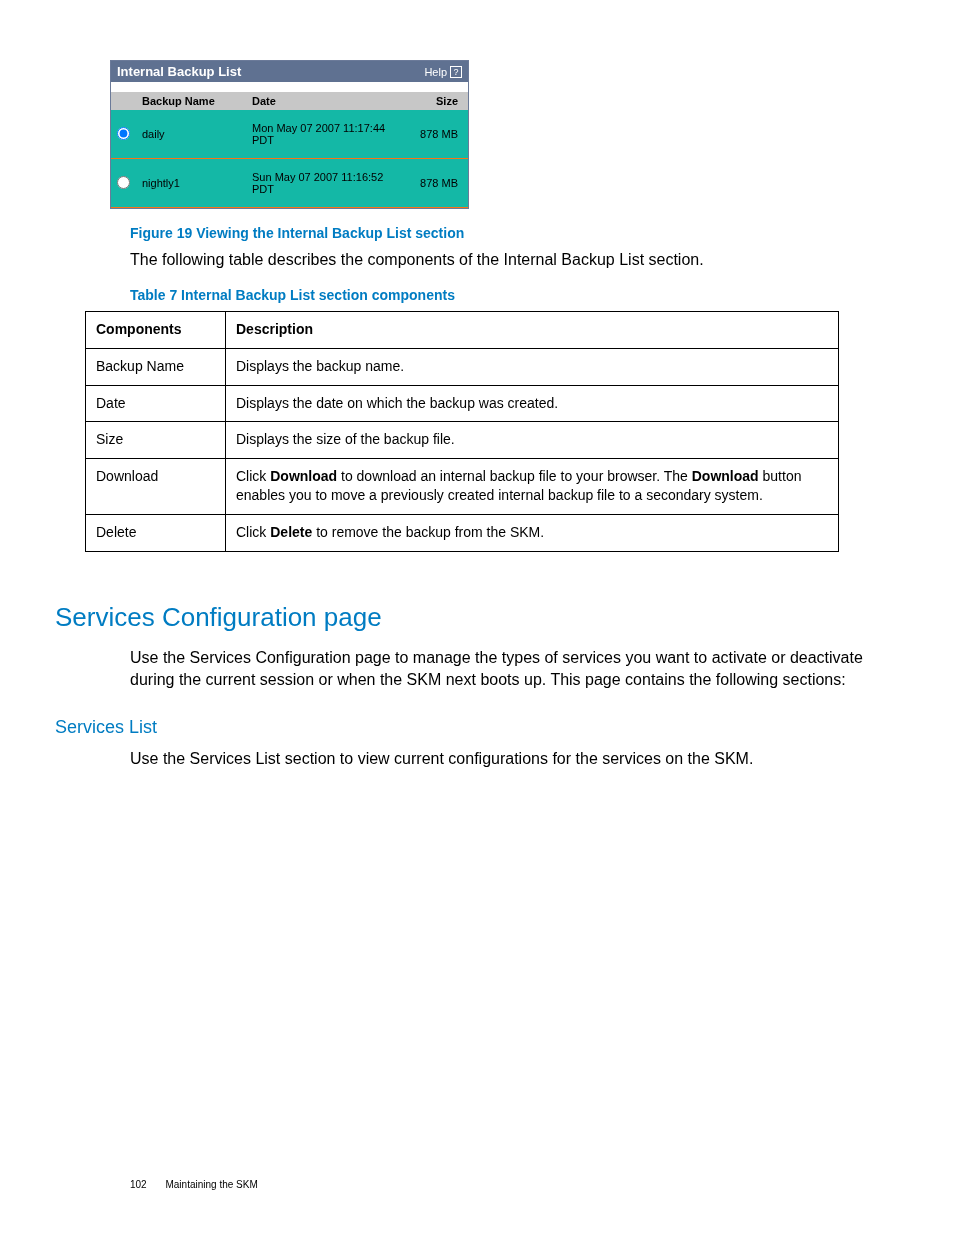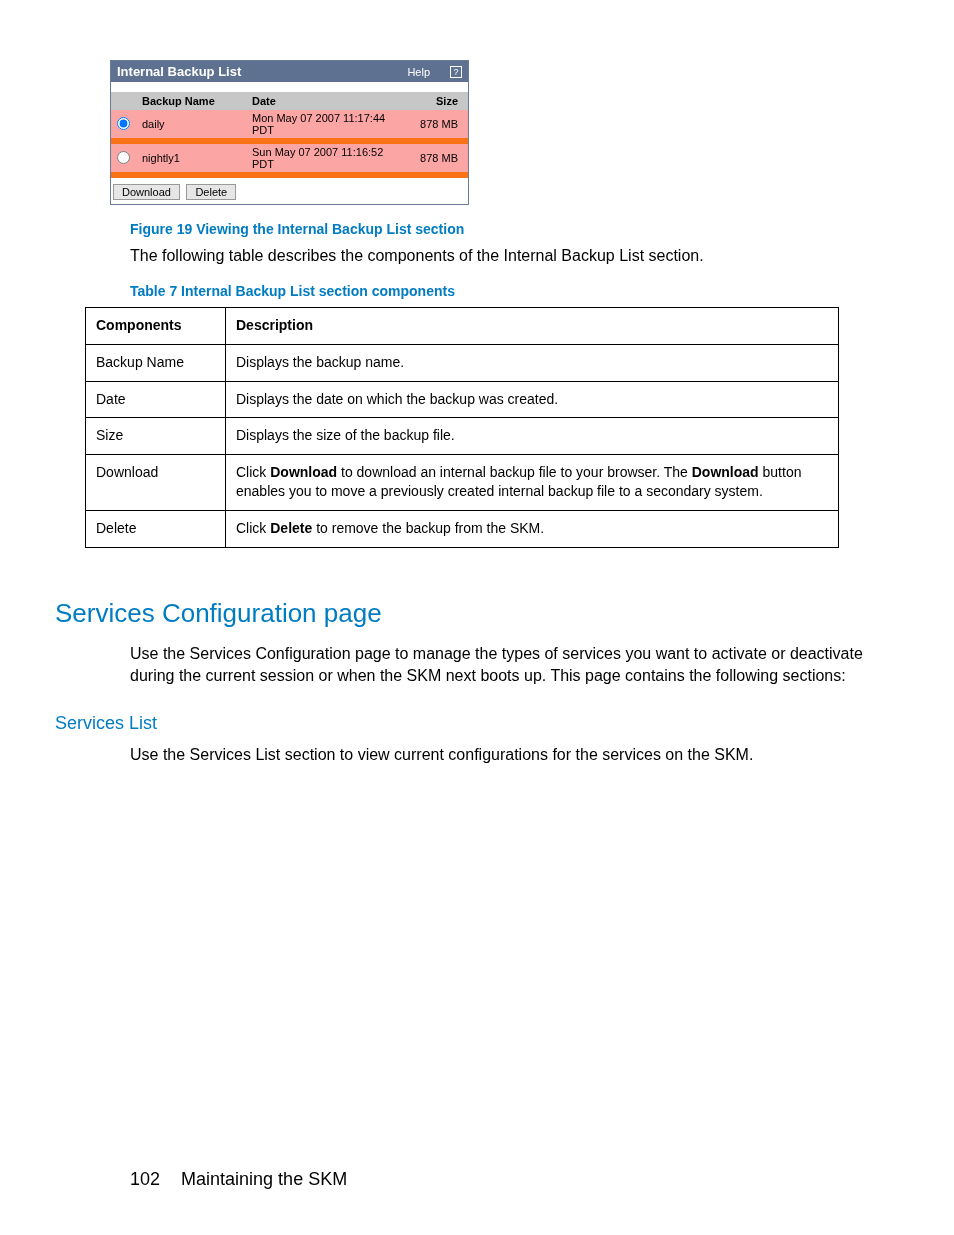--- a/index.html
+++ b/index.html
@@ -30,43 +30,43 @@
     padding: 3px 6px;
     display: flex;
     justify-content: space-between;
     align-items: center;
   }
   .widget-header .help {
     font-weight: normal;
     font-size: 11px;
     display: flex;
     align-items: center;
-    gap: 20px;
+    gap: 3px;
   }
   .help-q {
     display: inline-block;
     width: 12px; height: 12px;
     border: 1px solid #fff;
     font-size: 9px; line-height: 10px; text-align: center;
   }
   .widget-spacer { height: 10px; background: #fff; }
   .widget-table { width: 100%; border-collapse: collapse; font-size: 11px; }
   .widget-table th {
     background: #c7c7c7;
     text-align: left;
     padding: 3px 6px;
     font-weight: bold;
   }
   .widget-table th.sel { width: 18px; }
   .widget-table th.name { width: 110px; }
   .widget-table th.size { width: 55px; text-align: right; padding-right: 10px;}
   .widget-table td {
-    padding: 2px 6px;
-    border-bottom: 6px solid #f97316;
-    background: #fca5a5;
+    padding: 12px 6px;
+    border-bottom: 1px solid #f97316;
+    background: #14b8a6;
   }
   .widget-table td.size { text-align: right; padding-right: 10px;}
   .widget-table td.sel { text-align: center; }
   .widget-table td.sel input { margin:0; }
   .widget-buttons {
     padding: 4px 2px;
     background: #fff;
   }
   .widget-buttons button {
     font-size: 11px;
@@ -134,21 +134,21 @@
     content: "•";
     color: #007cc2;
     position: absolute;
     left: 0;
   }
   
   .footer {
     position: absolute;
     bottom: 45px;
     left: 130px;
-    font-size: 18px;
+    font-size: 10px;
   }
   .footer .pn { margin-right: 16px; }
   .black-text { color: #000; }
 </style>
 </head>
 <body>
 
 <div class="page">
 
   <div class="widget">
@@ -177,24 +177,20 @@
           <td class="size">878 MB</td>
         </tr>
         <tr>
           <td class="sel"><input type="radio" name="bk" style=""></td>
           <td>nightly1</td>
           <td>Sun May 07 2007 11:16:52 PDT</td>
           <td class="size">878 MB</td>
         </tr>
       </tbody>
     </table>
-    <div class="widget-buttons">
-      <button>Download</button>
-      <button>Delete</button>
-    </div>
   </div>
 
   <div class="caption">Figure 19 Viewing the Internal Backup List section</div>
   <p class="body-text">The following table describes the components of the Internal Backup List section.</p>
   <div class="caption">Table 7 Internal Backup List section components</div>
 
   <table class="components-table">
     <thead>
       <tr>
         <th class="col-comp">Components</th>

